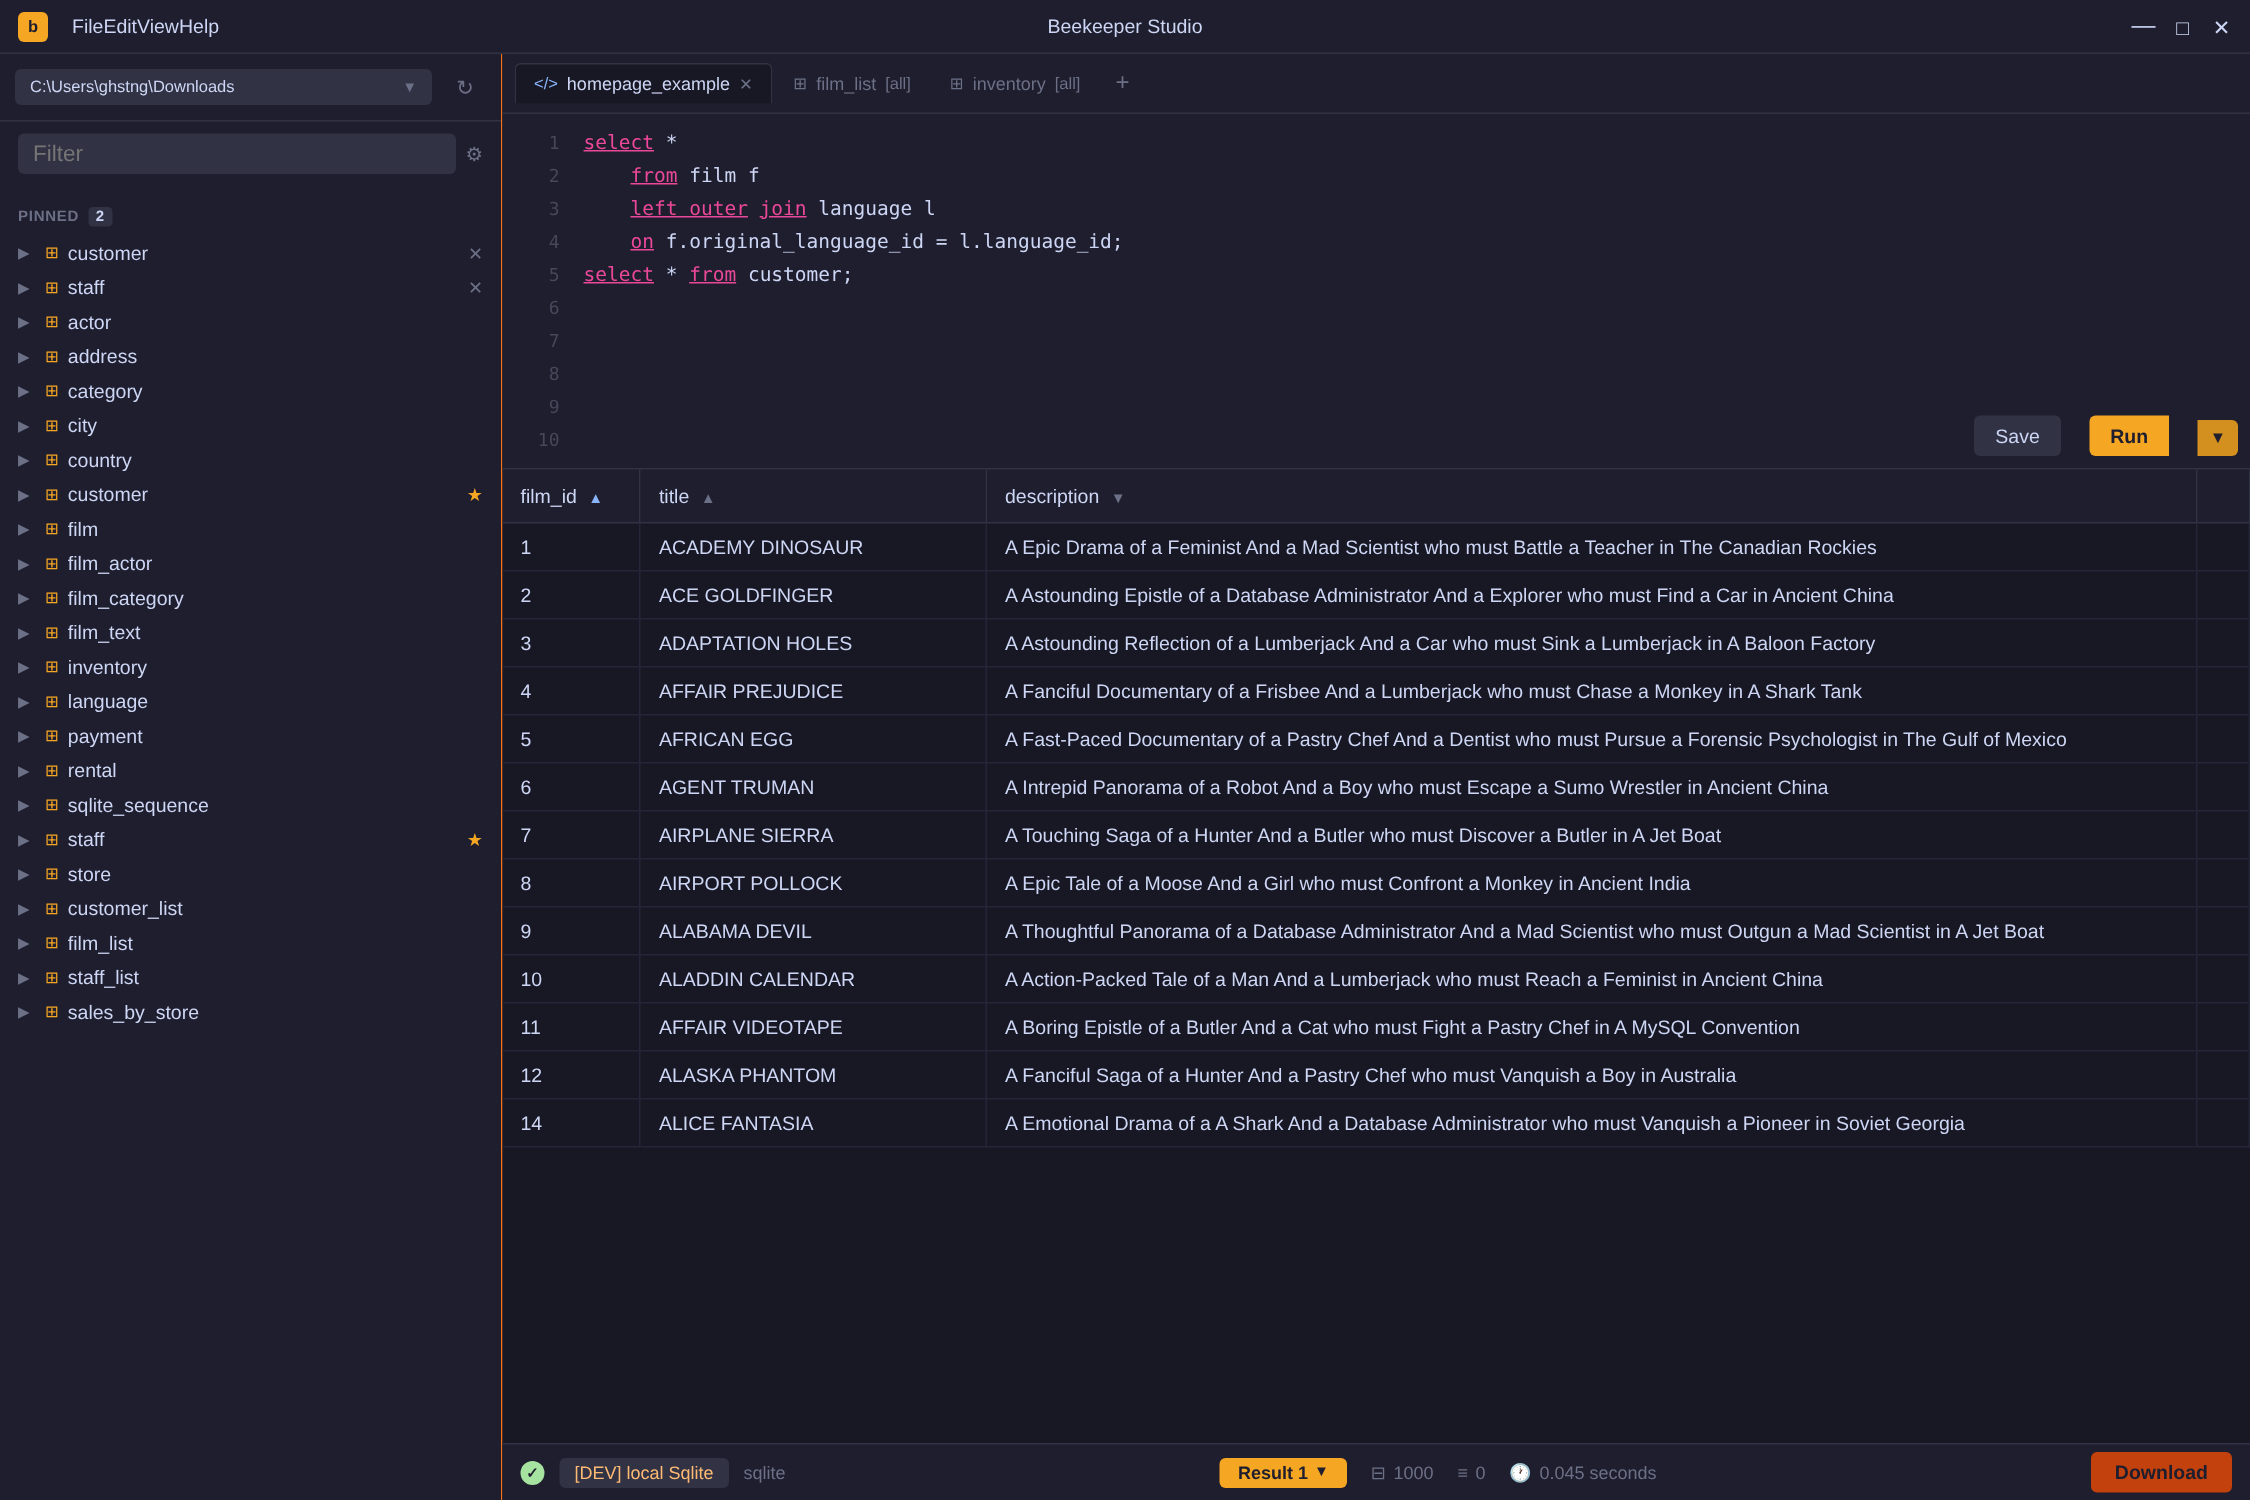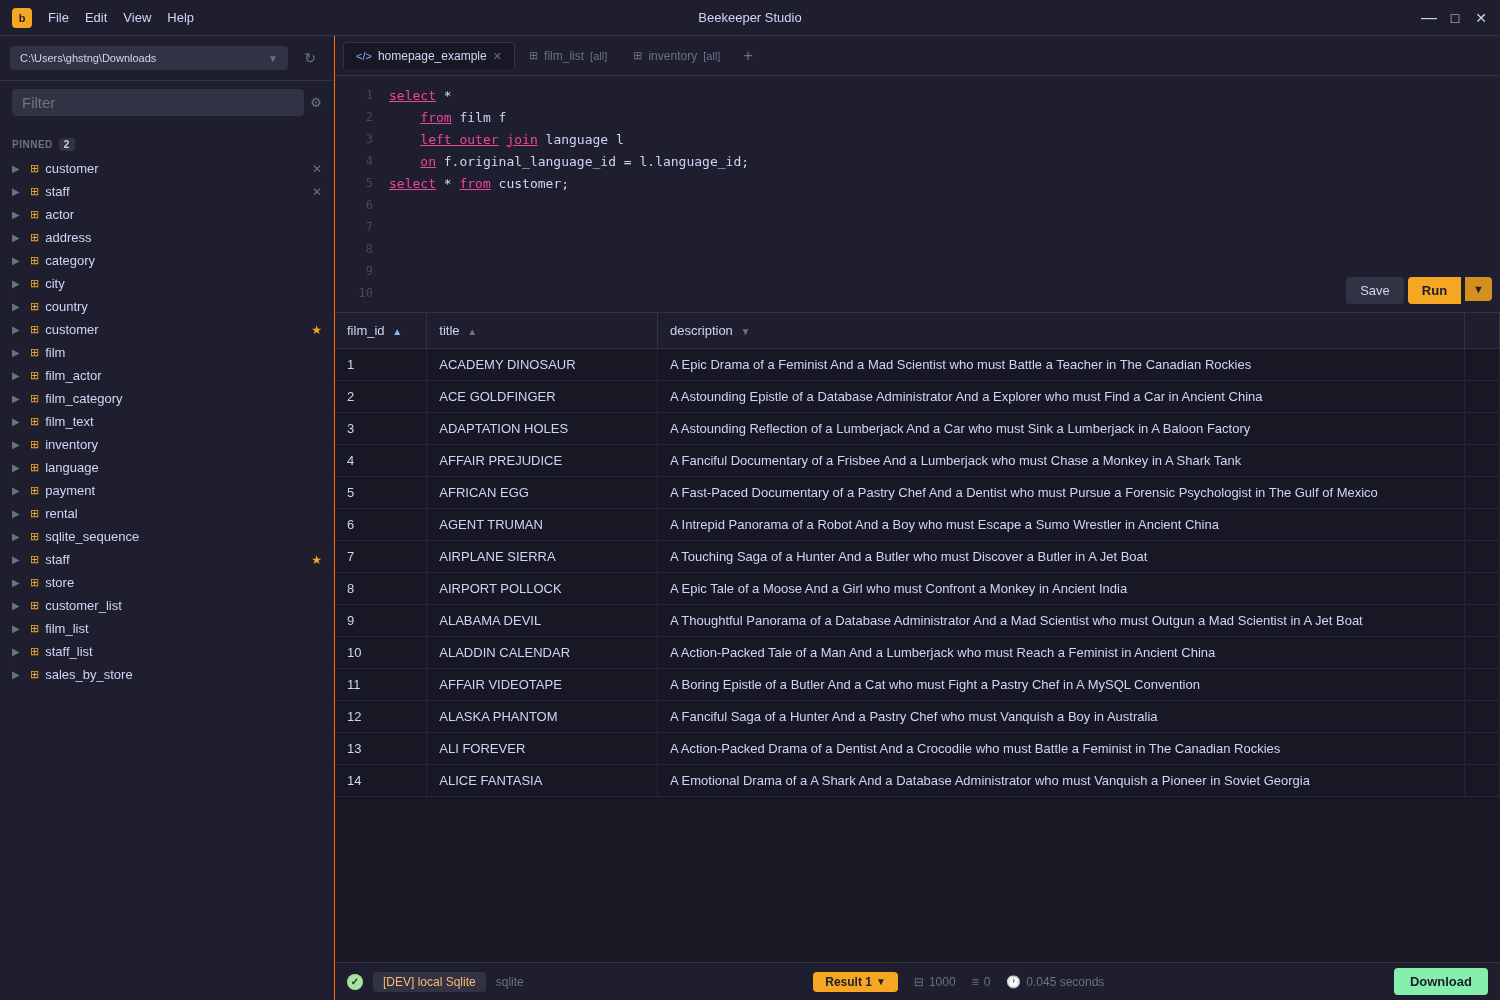--- a/index.html
+++ b/index.html
@@ -35,21 +35,20 @@
       border-radius: 4px;
       display: flex;
       align-items: center;
       justify-content: center;
       font-size: 11px;
       font-weight: bold;
       color: #1e1e2e;
     }
     .menu-items {
       display: flex;
-      gap: 16px;
     }
     .menu-item {
       color: #cdd6f4;
       font-size: 13px;
       cursor: pointer;
     }
     .title-center {
       position: absolute;
       left: 50%;
       transform: translateX(-50%);
@@ -278,22 +277,22 @@
     .line-content { color: #cdd6f4; white-space: pre; }
     .kw { color: #ec4899; text-decoration: underline; }
     .id-name { color: #cdd6f4; }
 
     
     .editor-toolbar {
       position: absolute;
       bottom: 8px;
       right: 8px;
       display: flex;
-      gap: 4px;
-      align-items: flex-start;
+      gap: 19px;
+      align-items: flex-end;
     }
     .btn-save {
       background: #313244;
       border: none;
       color: #cdd6f4;
       padding: 6px 14px;
       border-radius: 4px;
       cursor: pointer;
       font-size: 13px;
     }
@@ -426,21 +425,21 @@
     .result-tab .dropdown-arrow { font-size: 10px; }
     .status-stat {
       display: flex;
       align-items: center;
       gap: 5px;
       color: #6c7086;
       font-size: 12px;
     }
     .status-stat-icon { font-size: 12px; }
     .download-btn {
-      background: #86efac;
+      background: #c2410c;
       border: none;
       color: #1e1e2e;
       padding: 6px 16px;
       border-radius: 4px;
       cursor: pointer;
       font-size: 13px;
       font-weight: 600;
     }
 
     
@@ -773,26 +772,20 @@
       <td>A Boring Epistle of a Butler And a Cat who must Fight a Pastry Chef in A MySQL Convention</td>
       <td></td>
     </tr>
               <tr>
       <td>12</td>
       <td>ALASKA PHANTOM</td>
       <td>A Fanciful Saga of a Hunter And a Pastry Chef who must Vanquish a Boy in Australia</td>
       <td></td>
     </tr>
               <tr>
-      <td>13</td>
-      <td>ALI FOREVER</td>
-      <td>A Action-Packed Drama of a Dentist And a Crocodile who must Battle a Feminist in The Canadian Rockies</td>
-      <td></td>
-    </tr>
-              <tr>
       <td>14</td>
       <td>ALICE FANTASIA</td>
       <td>A Emotional Drama of a A Shark And a Database Administrator who must Vanquish a Pioneer in Soviet Georgia</td>
       <td></td>
     </tr>
             </tbody>
         </table>
       </div>
     </div>
 

